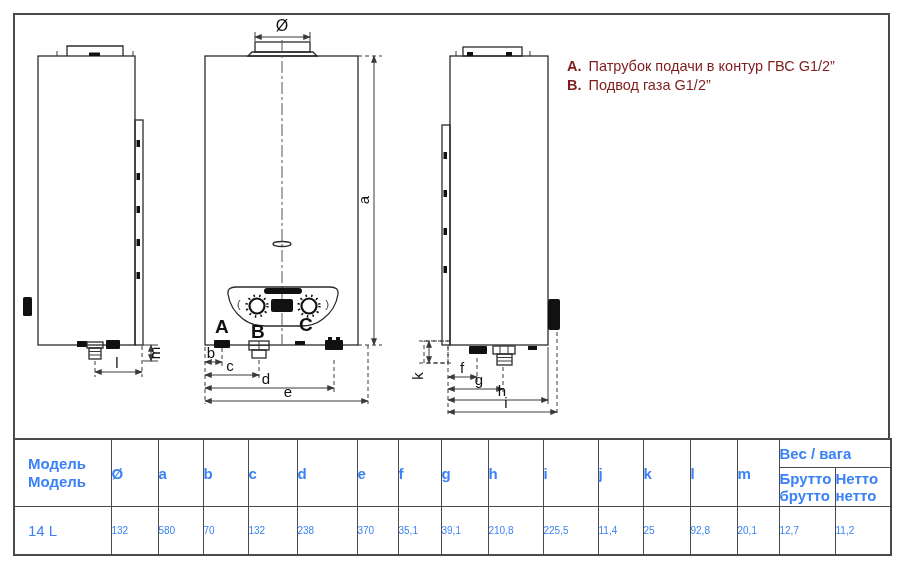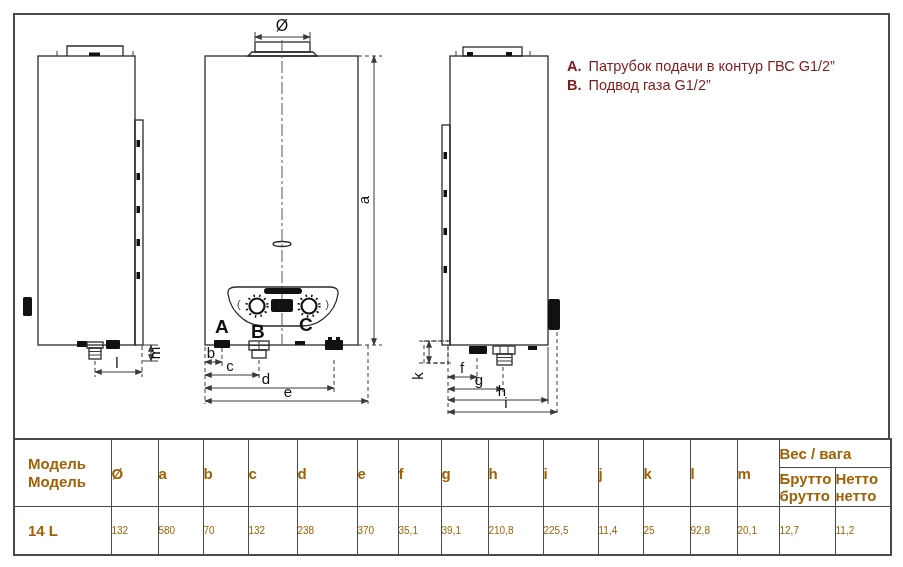--- a/index.html
+++ b/index.html
@@ -14,29 +14,29 @@
   .ext{stroke:#3a3a3a;stroke-width:1;stroke-dasharray:4 3;fill:none;}
   .cl{stroke:#555;stroke-width:1;stroke-dasharray:12 3 3 3;fill:none;}
   .dim{stroke:#3a3a3a;stroke-width:1;}
   .dl{font:15px "Liberation Sans",sans-serif;fill:#111;}
   .dlb{font:16px "Liberation Sans",sans-serif;fill:#111;}
   .pl{font:bold 19px "Liberation Sans",sans-serif;fill:#111;}
   .legend{position:absolute;left:567px;top:57px;font-size:14.5px;line-height:19px;color:#7f1d1d;}
   .legend-row{white-space:nowrap;}
   .lk{font-weight:bold;margin-right:7px;}
   table.spec{position:absolute;left:13px;top:438px;width:877px;border-collapse:collapse;
-             table-layout:fixed;background:#fff;border:2px solid #4a4a4a;color:#a16207;}
+             table-layout:fixed;background:#fff;border:2px solid #4a4a4a;color:#3b82f6;}
   table.spec th,table.spec td{border:1.6px solid #4a4a4a;text-align:left;padding:0;
              font-family:"Liberation Sans",sans-serif;}
   table.spec th{font-size:15px;font-weight:bold;}
   .row-top th{height:27px;}
   .sub{height:38px;white-space:pre-line;line-height:1.15;font-size:14.5px;}
   .model-h{white-space:pre-line;text-align:left !important;padding-left:13px !important;line-height:1.2;}
   tr.data td{height:47px;font-size:10px;font-weight:normal;}
-  tr.data td.model{text-align:left;padding-left:13px;font-weight:bold;font-size:15px;}
+  tr.data td.model{text-align:left;padding-left:13px;font-weight:normal;font-size:15px;}
 </style>
 </head>
 <body>
 
 <div class="page">
   <div class="frame"></div>
 
   <svg class="drawing" viewBox="0 0 903 438">
     <defs>
       <marker id="arr" viewBox="0 0 10 10" refX="9" refY="5" markerWidth="7.5" markerHeight="7.5" orient="auto-start-reverse">

